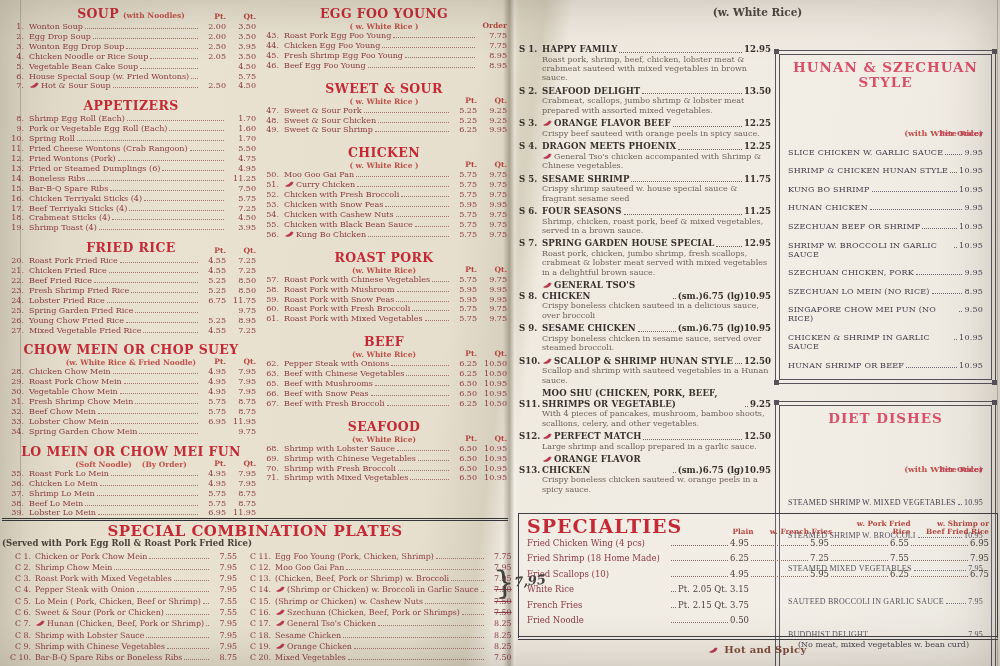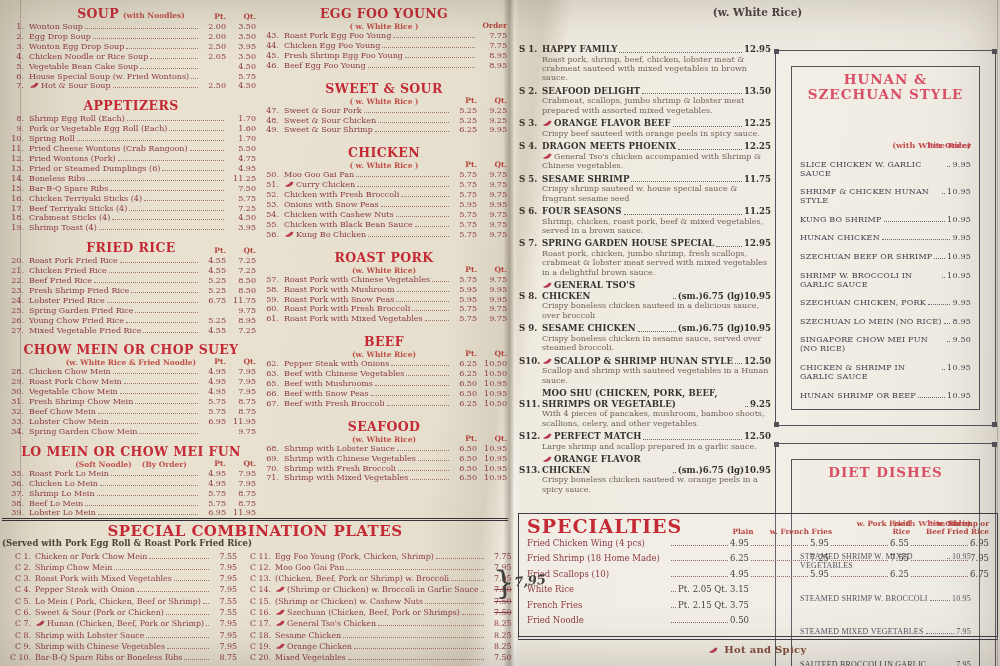--- a/index.html
+++ b/index.html
@@ -68,21 +68,21 @@
   .ci{margin-bottom:3px;}
   .ci-line{display:flex;align-items:flex-end;font-weight:bold;color:#37312d;font-size:8.6px;line-height:10.6px;}
   .ci-num{flex:none;width:23px;}
   .ci-name{letter-spacing:.1px;}
   .ci-line .dots{border-bottom-color:#6f635b;}
   .ci-price{flex:none;white-space:nowrap;}
   .ci-desc{margin-left:23px;font-size:8px;line-height:9.4px;color:#6f635b;}
 
   
   .sideboxes{position:absolute;left:258px;top:50px;width:221px;}
-  .fbox{position:relative;border:1px solid #55525c;padding:15px;background:rgba(255,255,255,.12);}
+  .fbox{position:relative;border:1px solid #55525c;padding:3px;background:rgba(255,255,255,.12);}
   .fbox + .fbox{margin-top:17px;}
   .fbox-inner{border:1px solid #55525c;padding:5px 8px 9px;}
   .corner{position:absolute;width:5px;height:5px;background:#55525c;}
   .c-tl{top:-2px;left:-2px;} .c-tr{top:-2px;right:-2px;} .c-bl{bottom:-2px;left:-2px;} .c-br{bottom:-2px;right:-2px;}
   .box-title{text-align:center;color:#d84f66;font-weight:bold;font-size:13.5px;line-height:15px;letter-spacing:1px;}
   .box-subrow{position:relative;text-align:right;color:#c0504a;font-weight:bold;font-size:8px;line-height:10px;margin-top:38px;}
   .box-per{position:absolute;right:0;top:0;color:#c84a5e;}
   .bi{display:flex;align-items:baseline;font-size:8px;color:#413f4c;letter-spacing:.2px;}
   .hunan-list .bi{margin-top:9.6px;}
   .diet-list .bi{margin-top:24px;font-family:Liberation Serif, serif;}
@@ -492,21 +492,21 @@
           </div>
           <div class="mi">
             <span class="num">52.</span>
             <span class="nm">Chicken with Fresh Broccoli</span>
             <span class="dots"></span>
             <span class="p1">5.75</span>
             <span class="p2">9.75</span>
           </div>
           <div class="mi">
             <span class="num">53.</span>
-            <span class="nm">Onions with Snow Peas</span>
+            <span class="nm">Chicken with Snow Peas</span>
             <span class="dots"></span>
             <span class="p1">5.95</span>
             <span class="p2">9.95</span>
           </div>
           <div class="mi">
             <span class="num">54.</span>
             <span class="nm">Chicken with Cashew Nuts</span>
             <span class="dots"></span>
             <span class="p1">5.75</span>
             <span class="p2">9.75</span>

